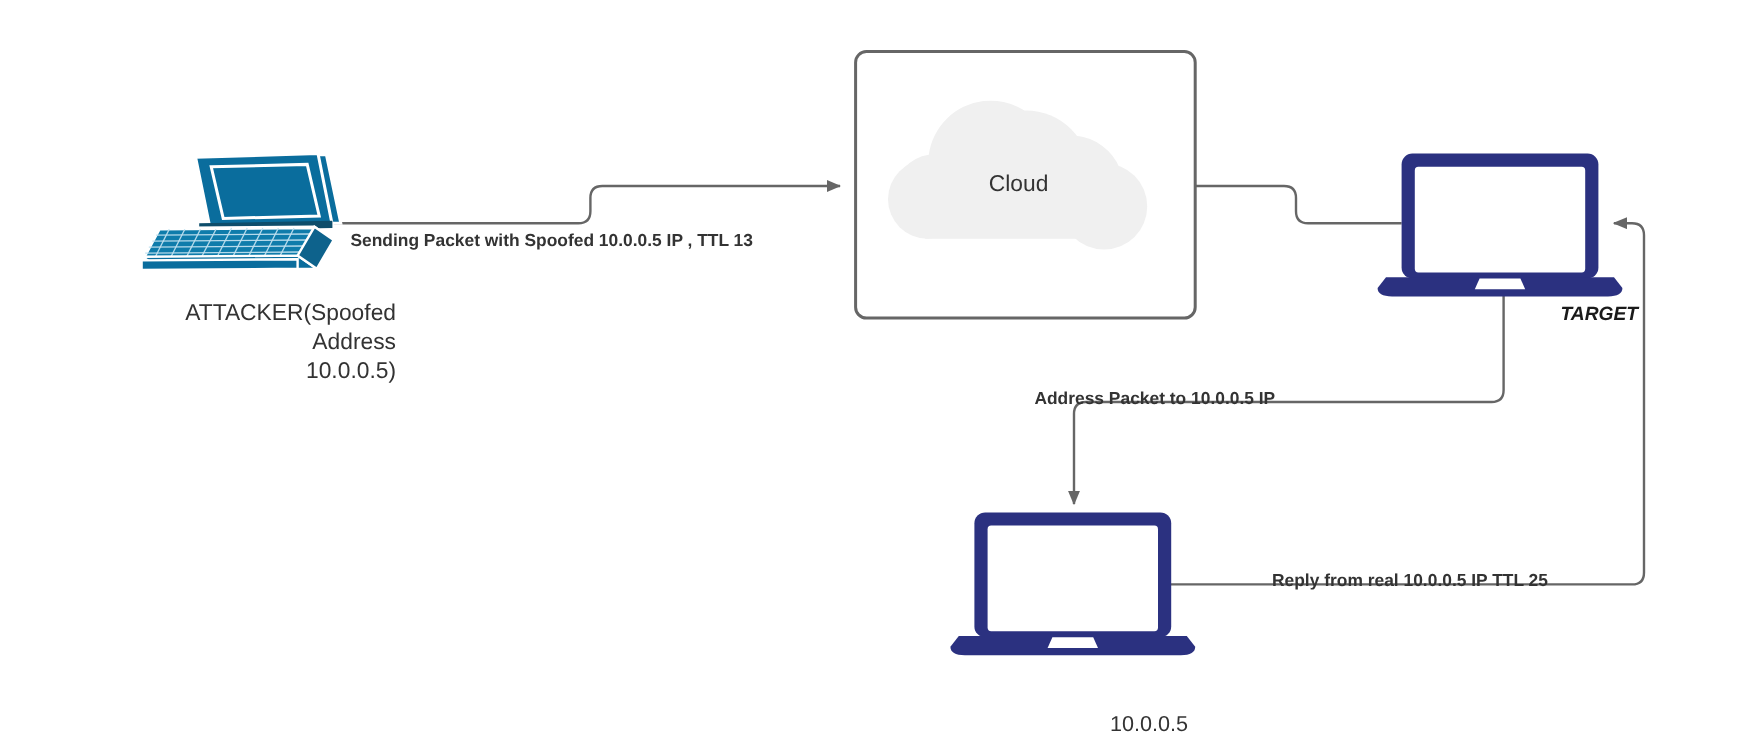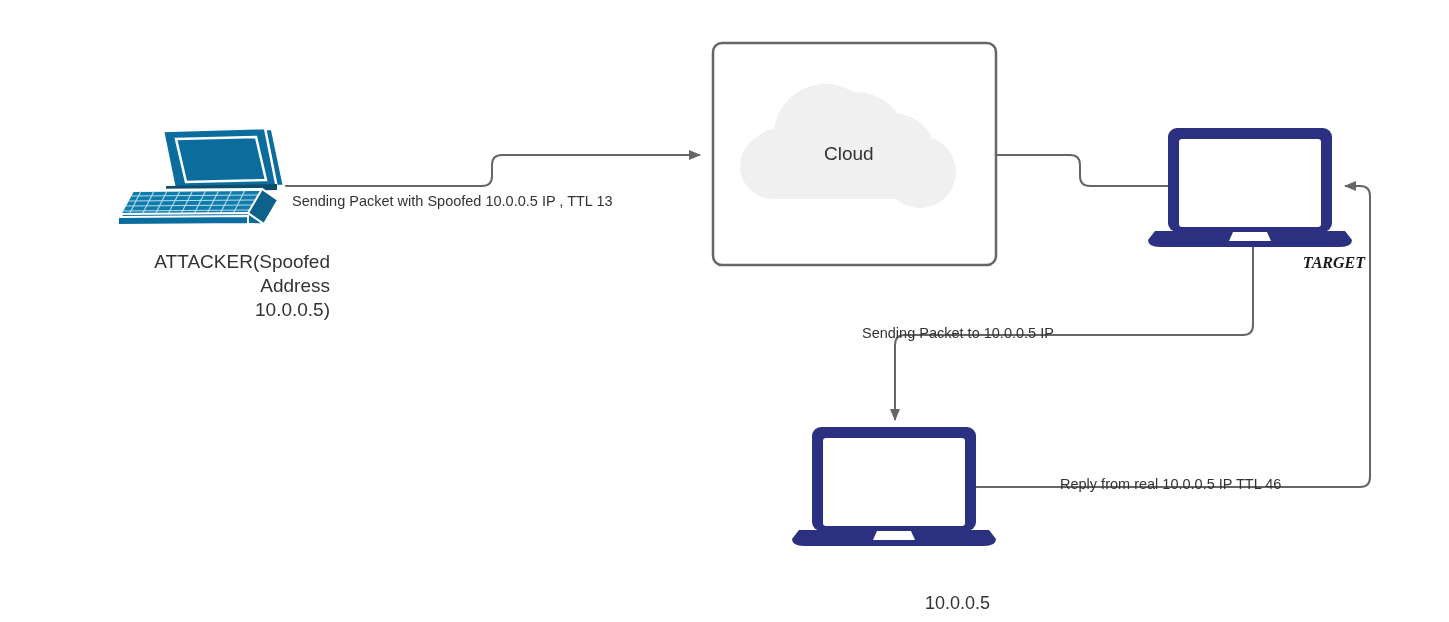--- a/index.html
+++ b/index.html
@@ -34,21 +34,21 @@
     text-align: right;
     color: #333333;
     font-family: "Liberation Sans", sans-serif;
     line-height: 1.25;
     white-space: pre;
   }
   .edge-label {
     position: absolute;
     color: #333333;
     font-family: "Liberation Sans", sans-serif;
-    font-weight: normal;
+    font-weight: bold;
     font-size: 14.5px;
     white-space: nowrap;
   }
   .cloud-text {
     position: absolute;
     color: #333333;
     font-family: "Liberation Sans", sans-serif;
     font-size: 19px;
     white-space: nowrap;
   }
@@ -59,21 +59,20 @@
     font-size: 19px;
   }
   #target-label {
     left: 1145px;
     top: 253px;
     width: 220px;
     font-size: 16px;
     font-weight: bold;
     font-style: italic;
     color: #1a1a1a;
-    font-family: Liberation Serif, serif;
   }
   #victim-label {
     left: 800px;
     top: 553px;
     width: 190px;
     font-size: 18px;
     margin-top: 39px;
   }
   #cloud-caption {
     left: 824px;
@@ -204,17 +203,17 @@
   <div class="node-label" id="attacker-label">ATTACKER(Spoofed
 Address
 10.0.0.5)</div>
 
   <div class="node-label" id="target-label">TARGET</div>
 
   <div class="node-label" id="victim-label">10.0.0.5</div>
 
   <div class="edge-label" id="edge-label-spoofed">Sending Packet with Spoofed 10.0.0.5 IP , TTL 13</div>
 
-  <div class="edge-label" id="edge-label-forward">Sending Packet to 10.0.0.5 IP</div>
-
-  <div class="edge-label" id="edge-label-reply">Reply from real 10.0.0.5 IP TTL 46</div>
+  <div class="edge-label" id="edge-label-forward">Address Packet to 10.0.0.5 IP</div>
+
+  <div class="edge-label" id="edge-label-reply">Reply from real 10.0.0.5 IP TTL 25</div>
 
 </div>
 
 </body></html>

